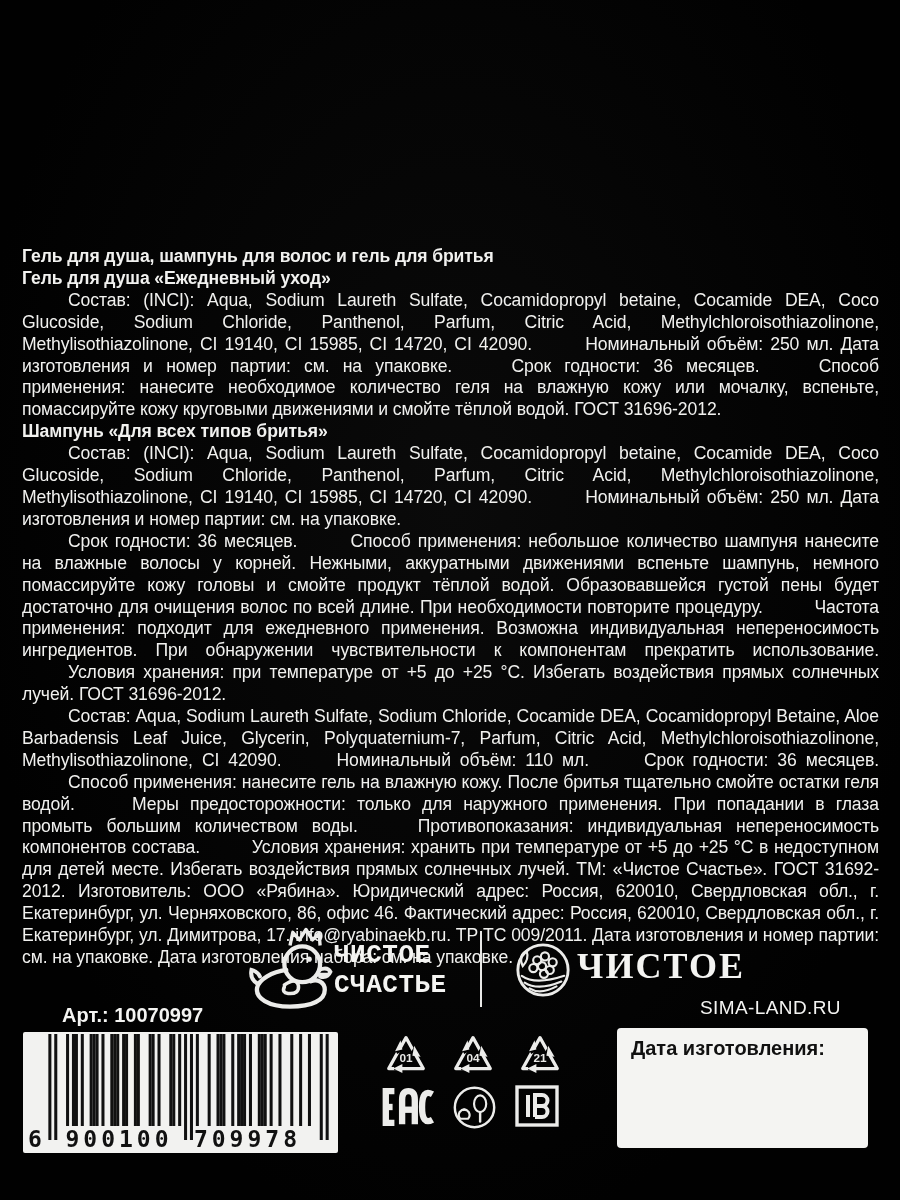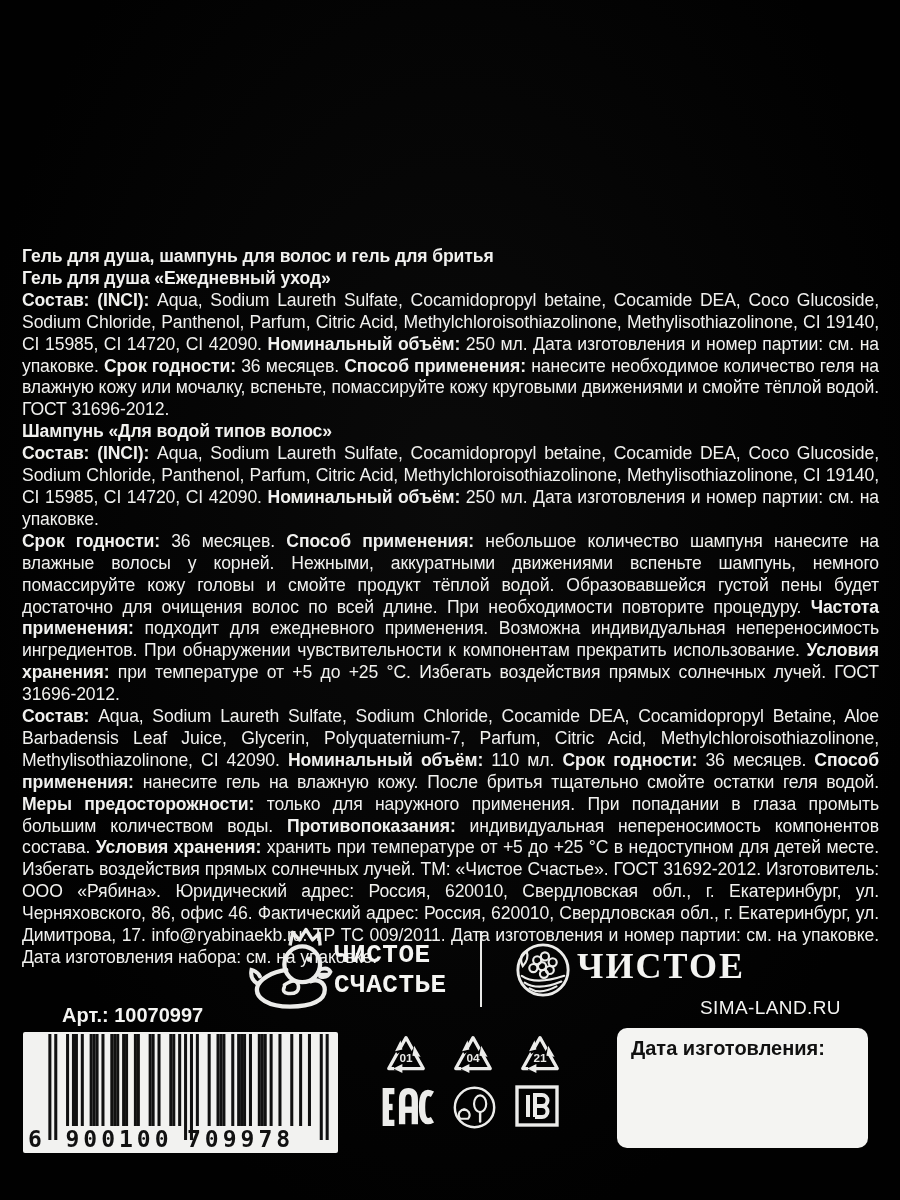--- a/index.html
+++ b/index.html
@@ -2,60 +2,60 @@
 <html><head>
 <meta charset="utf-8">
 <style>
   html,body{margin:0;padding:0;background:#000;}
   .stage{position:relative;width:864px;height:1200px;background:radial-gradient(ellipse at 50% 42%, #0a0a0a 0%, #010101 75%);overflow:hidden;font-family:"Liberation Sans",sans-serif;padding-left:40px;}
   
   .label-text{position:absolute;left:22px;top:246px;width:857px;color:#f1f1ef;
     font-size:17.6px;line-height:21.9px;letter-spacing:-0.1px;}
   .label-text p{margin:0;}
   .ln.just{text-align:justify;}
-  .bold{font-weight:700;}
+  .bold{font-weight:400;margin-left:46px;}
   .ln.bold{font-weight:700;}
   
   .duck{position:absolute;left:243px;top:924px;width:94px;height:90px;}
   .brand-happy{position:absolute;left:334px;top:940px;color:#f4f4f2;font-weight:700;
     font-size:26px;line-height:30px;letter-spacing:0.5px;font-family:Liberation Mono, monospace;}
   .divider{position:absolute;left:480px;top:931px;width:2px;height:76px;background:#e9e9e7;}
   .rowan{position:absolute;left:514px;top:941px;width:58px;height:58px;}
   .brand-ryabina{position:absolute;left:577px;top:945px;color:#f4f4f2;font-family:"Liberation Serif",serif;
     font-weight:700;font-size:36px;letter-spacing:2px;}
   .site{position:absolute;left:700px;top:997px;width:168px;color:#f4f4f2;font-weight:400;
     font-size:19px;letter-spacing:0.4px;}
   
   .sku{position:absolute;left:62px;top:1004px;color:#f4f4f2;font-weight:700;font-size:20px;}
   .barcode-box{position:absolute;left:23px;top:1032px;width:315px;height:121px;background:#f2f2f0;border-radius:2px;}
   .barcode-box svg{position:absolute;left:25px;top:2px;fill:#111;}
   .bc-digit{position:absolute;bottom:1px;color:#111;font-family:"DejaVu Sans Mono",monospace;
     font-weight:700;font-size:23px;}
   .bc-first{left:5px;}
   .bc-left{left:36px;width:120px;text-align:center;letter-spacing:4px;}
-  .bc-right{left:164px;width:122px;text-align:left;letter-spacing:4px;}
+  .bc-right{left:156px;width:122px;text-align:right;letter-spacing:4px;}
   .tri{position:absolute;top:1031px;width:40px;height:46px;}
   .tri text{fill:#e8e8e6;font-family:"Liberation Sans",sans-serif;font-size:13px;font-weight:700;}
   .eac{position:absolute;left:379px;top:1085px;width:58px;height:44px;}
   .cosm{position:absolute;left:452px;top:1085px;width:45px;height:45px;}
   .sqmark{position:absolute;left:514px;top:1084px;width:46px;height:44px;}
-  .date-box{position:absolute;left:617px;top:1028px;width:251px;height:120px;background:#f4f4f2;border-radius:10px;}
+  .date-box{position:absolute;left:617px;top:1028px;width:251px;height:120px;background:#f4f4f2;border-radius:4px;}
   .date-box span{display:block;padding:9px 0 0 14px;color:#111;font-weight:700;font-size:20px;}
   svg .st{stroke:#ececea;fill:none;}
 </style>
 </head>
 <body>
 
 <main class="stage">
 
   <section id="label-text" class="label-text">
       <p class="ln bold">Гель для душа, шампунь для волос и гель для бритья</p>
       <p class="ln bold">Гель для душа «Ежедневный уход»</p>
       <p class="ln just"><span class="bold">Состав: (INCI):</span><span> Aqua, Sodium Laureth Sulfate, Cocamidopropyl betaine, Cocamide DEA, Coco Glucoside, Sodium Chloride, Panthenol, Parfum, Citric Acid, Methylchloroisothiazolinone, Methylisothiazolinone, CI 19140, CI 15985, CI 14720, CI 42090. </span><span class="bold">Номинальный объём:</span><span> 250 мл. Дата изготовления и номер партии: см. на упаковке. </span><span class="bold">Срок годности:</span><span> 36 месяцев. </span><span class="bold">Способ применения:</span><span> нанесите необходимое количество геля на влажную кожу или мочалку, вспеньте, помассируйте кожу круговыми движениями и смойте тёплой водой. ГОСТ 31696-2012.</span></p>
-      <p class="ln bold">Шампунь «Для водой типов волос»</p>
+      <p class="ln bold">Шампунь «Для всех типов бритья»</p>
       <p class="ln just"><span class="bold">Состав: (INCI):</span><span> Aqua, Sodium Laureth Sulfate, Cocamidopropyl betaine, Cocamide DEA, Coco Glucoside, Sodium Chloride, Panthenol, Parfum, Citric Acid, Methylchloroisothiazolinone, Methylisothiazolinone, CI 19140, CI 15985, CI 14720, CI 42090. </span><span class="bold">Номинальный объём:</span><span> 250 мл. Дата изготовления и номер партии: см. на упаковке.</span></p>
       <p class="ln just"><span class="bold">Срок годности:</span><span> 36 месяцев. </span><span class="bold">Способ применения:</span><span> небольшое количество шампуня нанесите на влажные волосы у корней. Нежными, аккуратными движениями вспеньте шампунь, немного помассируйте кожу головы и смойте продукт тёплой водой. Образовавшейся густой пены будет достаточно для очищения волос по всей длине. При необходимости повторите процедуру. </span><span class="bold">Частота применения:</span><span> подходит для ежедневного применения. Возможна индивидуальная непереносимость ингредиентов. При обнаружении чувствительности к компонентам прекратить использование. </span><span class="bold">Условия хранения:</span><span> при температуре от +5 до +25 °С. Избегать воздействия прямых солнечных лучей. ГОСТ 31696-2012.</span></p>
       <p class="ln just"><span class="bold">Состав:</span><span> Aqua, Sodium Laureth Sulfate, Sodium Chloride, Cocamide DEA, Cocamidopropyl Betaine, Aloe Barbadensis Leaf Juice, Glycerin, Polyquaternium-7, Parfum, Citric Acid, Methylchloroisothiazolinone, Methylisothiazolinone, CI 42090. </span><span class="bold">Номинальный объём:</span><span> 110 мл. </span><span class="bold">Срок годности:</span><span> 36 месяцев. </span><span class="bold">Способ применения:</span><span> нанесите гель на влажную кожу. После бритья тщательно смойте остатки геля водой. </span><span class="bold">Меры предосторожности:</span><span> только для наружного применения. При попадании в глаза промыть большим количеством воды. </span><span class="bold">Противопоказания:</span><span> индивидуальная непереносимость компонентов состава. </span><span class="bold">Условия хранения:</span><span> хранить при температуре от +5 до +25 °С в недоступном для детей месте. Избегать воздействия прямых солнечных лучей. ТМ: «Чистое Счастье». ГОСТ 31692-2012. Изготовитель: ООО «Рябина». Юридический адрес: Россия, 620010, Свердловская обл., г. Екатеринбург, ул. Черняховского, 86, офис 46. Фактический адрес: Россия, 620010, Свердловская обл., г. Екатеринбург, ул. Димитрова, 17. info@ryabinaekb.ru. ТР ТС 009/2011. Дата изготовления и номер партии: см. на упаковке. Дата изготовления набора: см. на упаковке.</span></p>
     </section>
 
   <svg class="duck" viewBox="0 0 100 92" aria-hidden="true">
     <path class="st" stroke-width="3.6" stroke-linejoin="round" d="M50,21 L53,7 L60,15 L67,4 L74,15 L81,8 L82,21"></path>
     <circle class="st" stroke-width="4.6" cx="63" cy="41" r="19"></circle>
     <circle cx="70.5" cy="35.5" r="2.7" fill="#ececea"></circle>
     <path class="st" stroke-width="4.2" stroke-linecap="round" d="M81,47 q9,-4 12,2 q-3,7 -11,5"></path>

